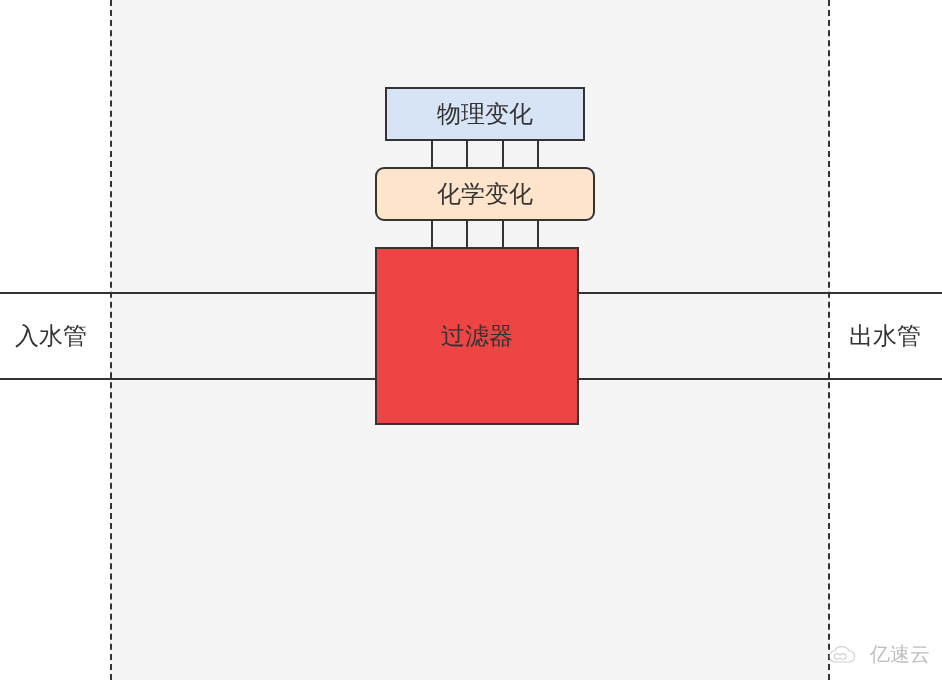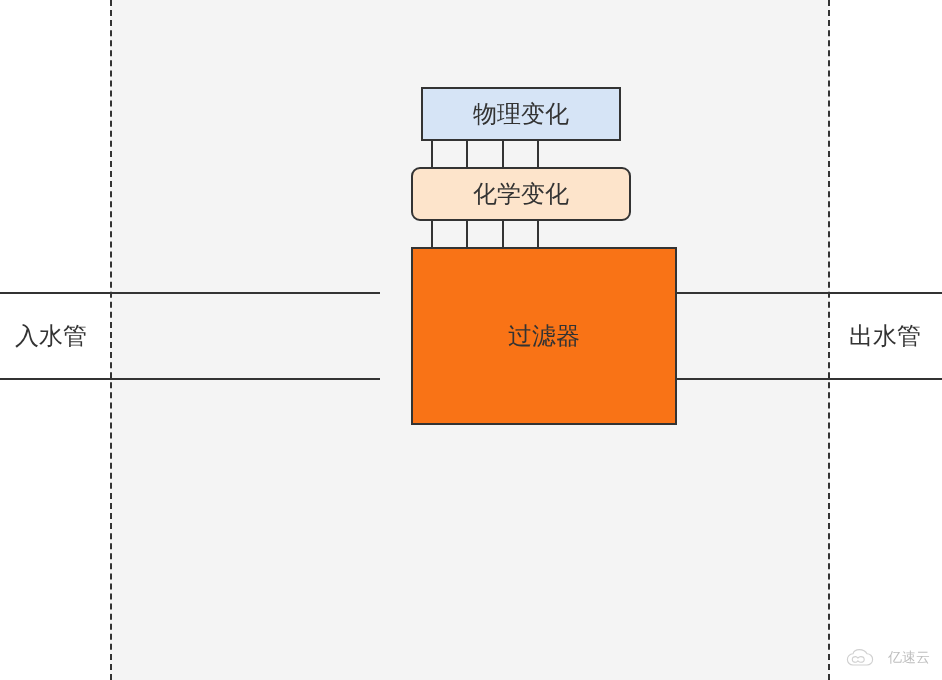--- a/index.html
+++ b/index.html
@@ -48,43 +48,42 @@
       padding-right: 21px;
     }
     .box {
       position: absolute;
       border: 2px solid #333;
       display: flex;
       align-items: center;
       justify-content: center;
       font-size: 24px;
       color: #333;
-      margin-left: 36px;
     }
     .box-physical {
       left: 385px;
       top: 87px;
       width: 200px;
       height: 54px;
       background: #d6e4f6;
     }
     .box-chemical {
       left: 375px;
       top: 167px;
       width: 220px;
       height: 54px;
       background: #fde4cb;
       border-radius: 9px;
     }
     .box-filter {
       left: 375px;
       top: 247px;
-      width: 266px;
+      width: 204px;
       height: 178px;
-      background: #f97316;
+      background: #ef4444;
     }
     .tick-group {
       position: absolute;
       display: flex;
       justify-content: space-evenly;
     }
     .tick {
       width: 2px;
       background: #333;
     }
@@ -104,21 +103,21 @@
     .ticks-2 .tick { height: 26px; }
     .watermark {
       position: absolute;
       right: 12px;
       bottom: 12px;
       display: flex;
       align-items: center;
       gap: 14px;
       opacity: 0.55;
       color: #888;
-      font-size: 14px;
+      font-size: 20px;
     }
     .watermark-icon {
       width: 28px;
       height: 20px;
     }
   </style>
 </head>
 <body>
 
 <div class="dashed-container"></div>

